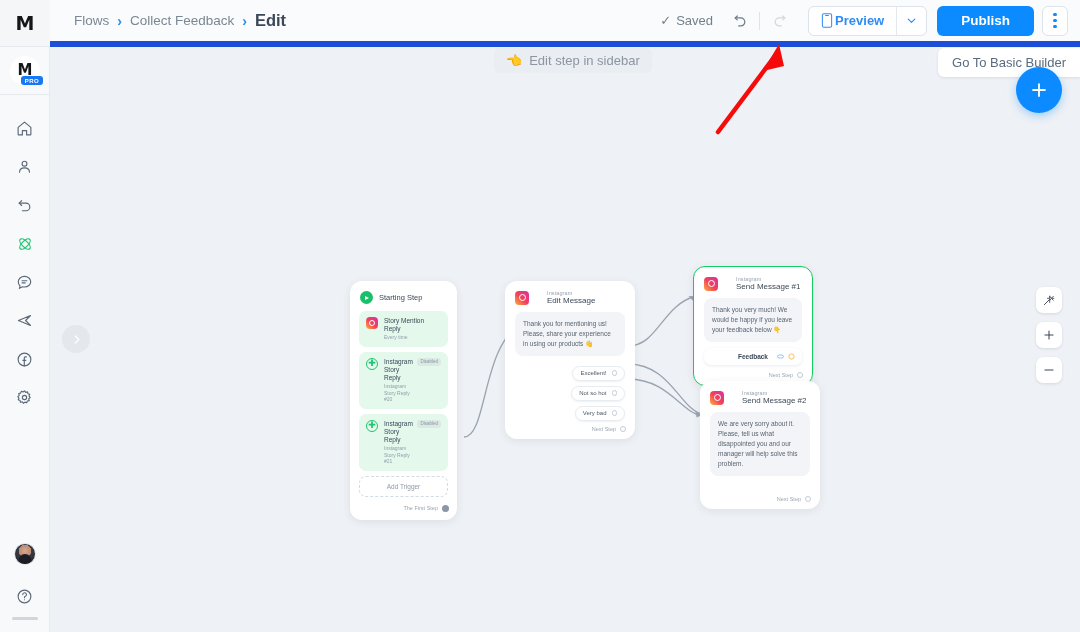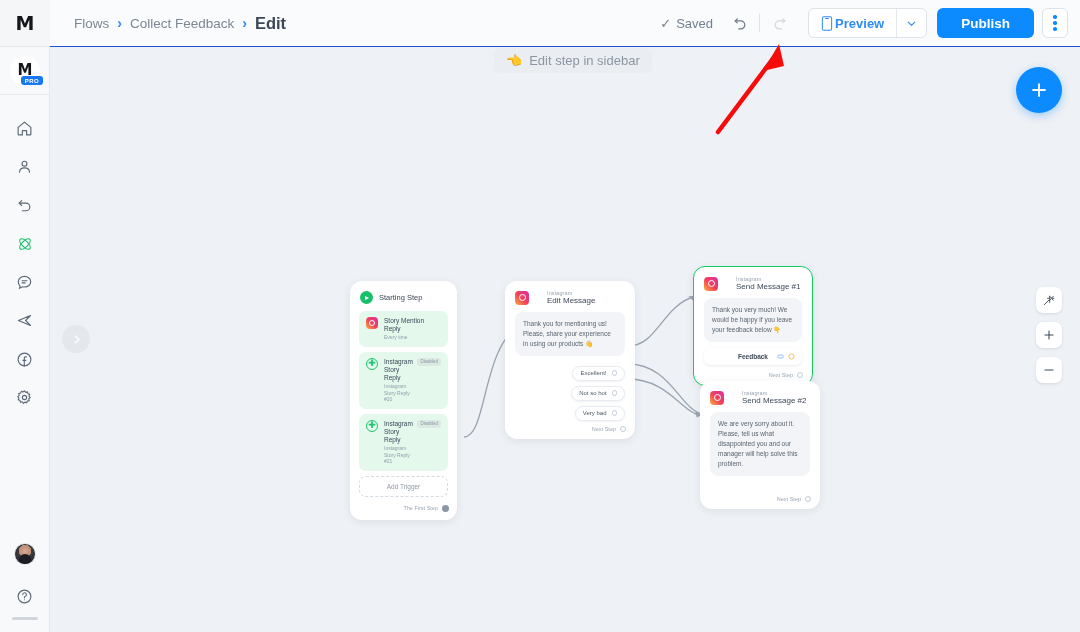--- a/index.html
+++ b/index.html
@@ -78,21 +78,21 @@
   #scroll-hint {
     width: 26px; height: 3px; border-radius: 2px;
     background: #cfd6dd; margin-top: 8px;
   }
 
   
   #topbar {
     position: absolute; left: 50px; top: 0;
     width: 1030px; height: 47px;
     background: #fafbfc;
-    border-bottom: 1px solid #1d4ed8;
+    border-bottom: 6px solid #1d4ed8;
     display: flex; align-items: center;
     z-index: 25;
   }
   #breadcrumb {
     display: flex; align-items: center; gap: 8px;
     margin-left: 24px;
   }
   .crumb {
     font-size: 13.5px; color: #7b8794; cursor: pointer;
     white-space: nowrap;
@@ -483,20 +483,21 @@
     <svg width="13" height="13" viewBox="0 0 24 24" fill="none" stroke="#ffffff" stroke-width="2.2" stroke-linecap="round" stroke-linejoin="round">
       <path d="M9.5 5.5l7 6.5-7 6.5"></path>
     </svg>
   </div>
 
   <div id="edit-hint">
     <span>👈</span>
     <span>Edit step in sidebar</span>
   </div>
 
+  <div id="basic-builder-btn">Go To Basic Builder</div>
 
   <div id="add-fab">
     <svg width="22" height="22" viewBox="0 0 24 24" stroke="#fff" stroke-width="2" stroke-linecap="round">
       <path d="M12 5.5v13M5.5 12h13"></path>
     </svg>
   </div>
 
   <div id="zoom-controls">
     <div class="zoom-btn">
       <svg width="14" height="14" viewBox="0 0 24 24" fill="none" stroke="#3c4858" stroke-width="1.6" stroke-linecap="round">

